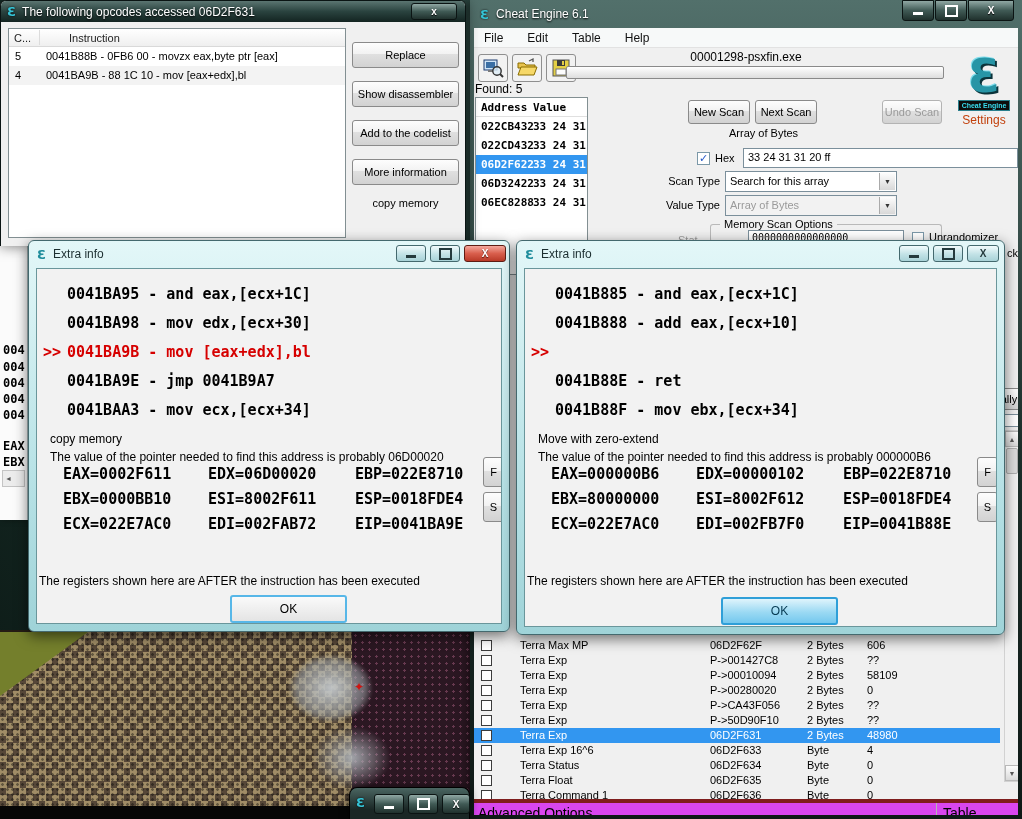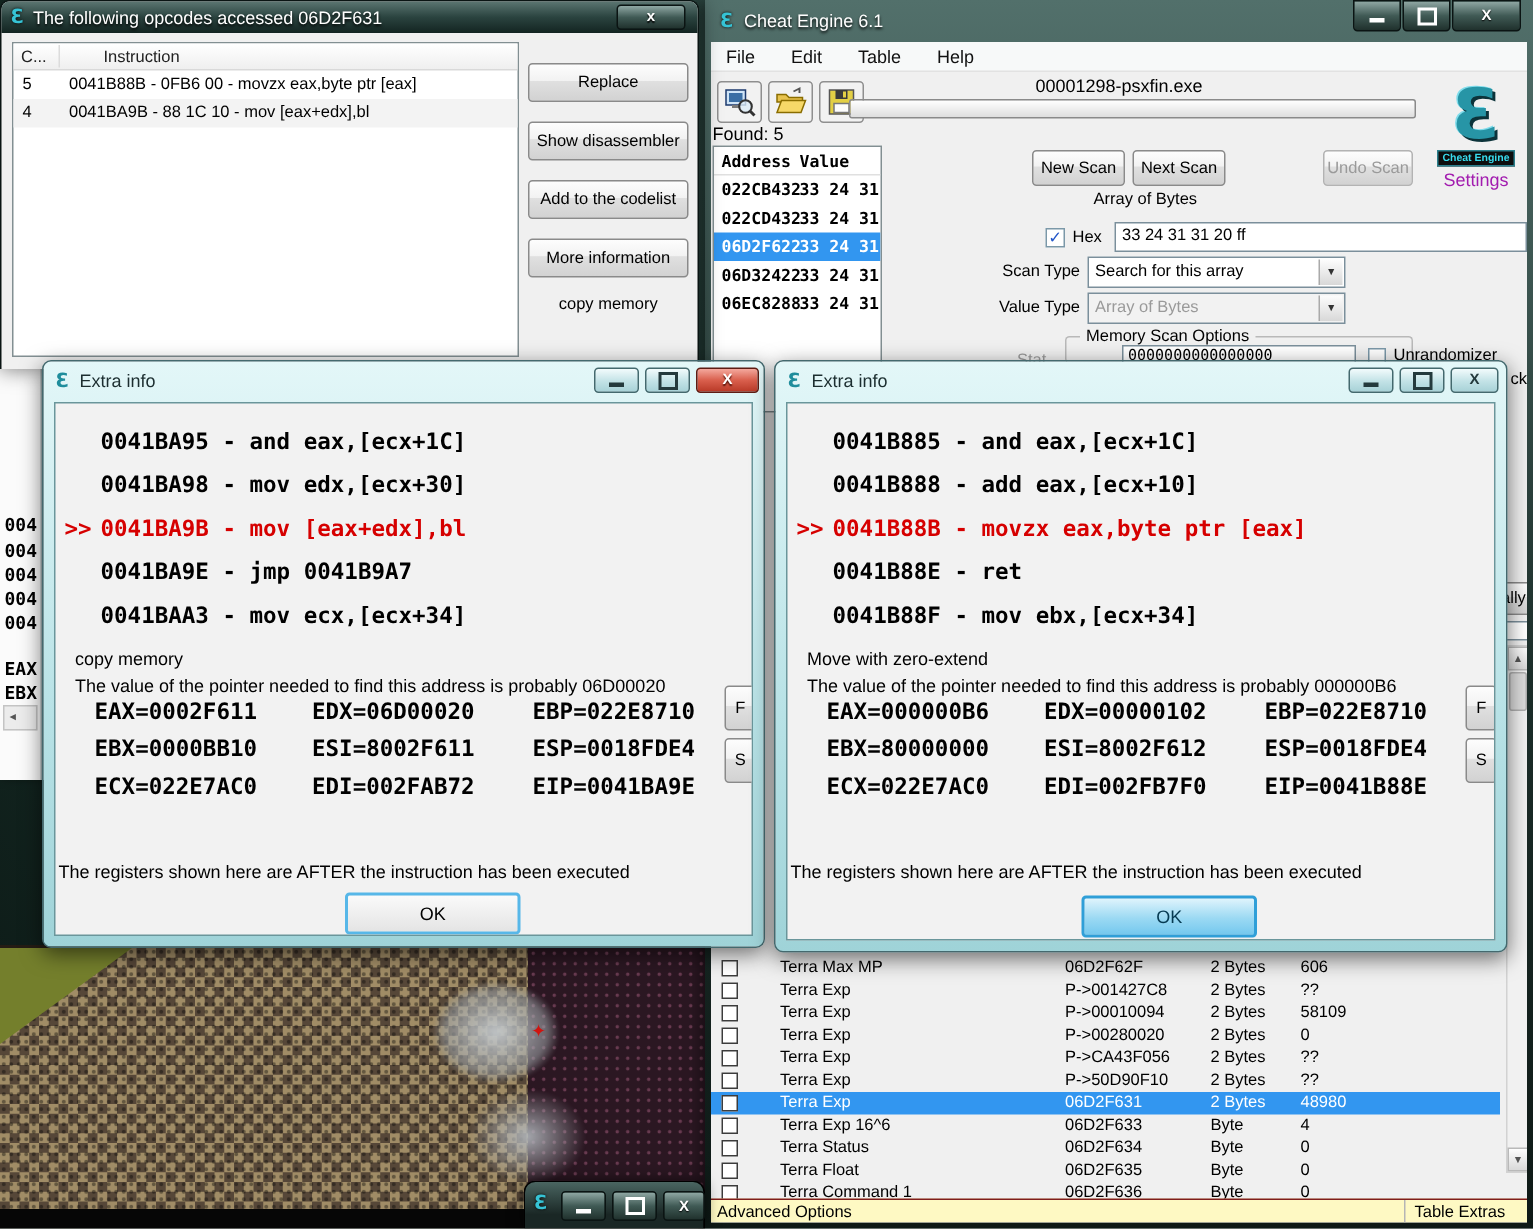--- a/index.html
+++ b/index.html
@@ -78,21 +78,21 @@
   .tbtn { top:26px; width:30px; height:28px; background:#f2f2f2; border:1px solid #8f8f8f; border-radius:3px;
     display:flex; align-items:center; justify-content:center; }
   .procname { left:120px; right:120px; top:22px; text-align:center; font-size:12px; color:#000; }
   .progress { left:92px; width:378px; top:38px; height:13px; border:1px solid #8a8a8a; border-radius:2px;
     background:linear-gradient(#ffffff,#dedede); }
   .logo { right:4px; top:24px; width:60px; text-align:center; }
   .logo .e { font-family:"DejaVu Sans", sans-serif; font-size:46px; font-weight:bold; color:#2795a6; line-height:48px;
     text-shadow:2px 2px 0 #0c333a, -1px -1px 0 #7fdceb; }
   .logo .banner { margin:0 4px; background:#0d0d0d; color:#38dcee; font-size:7px; font-weight:bold;
     border:1px solid #2a7f8c; padding:1px 0; }
-  .logo .set { font-size:12px; color:#a21caf; margin-top:2px; }
+  .logo .set { font-size:12px; color:#c2410c; margin-top:2px; }
 
   .found-lbl { left:1px; top:54px; font-size:12px; color:#000; }
   .found-list { left:1px; top:69px; width:113px; height:178px; overflow:hidden; }
   .fl-hdr { left:0; right:0; top:0; height:19px; border-bottom:1px solid #e0e0e0; font-weight:bold; }
   .fl-hdr span, .fl-row span { position:absolute; top:3px; font-size:11px;text-align:right; }
   .fl-row { left:0; right:0; height:19px; font-weight:bold; white-space:nowrap; }
   .fl-c1 { left:5px; } .fl-c2 { left:57px; }
   .fl-row.sel { background:#3296f0; color:#fff; }
 
   .aob-lbl { left:255px; top:99px; font-size:11px; color:#000; }
@@ -118,21 +118,21 @@
 
   .ct-rows { left:0; top:606px; right:18px; height:182px; overflow:hidden; }
   .ct-row { left:0; right:0; height:15px; font-size:11px; color:#000; }
   .ct-row.sel { background:#3296f0; color:#fff; }
   .ct-row .cb { position:absolute; left:7px; top:2px; width:11px; height:11px; background:#fff; border:1px solid #3c3c3c; }
   .ct-row .c1 { position:absolute; left:46px; top:1px; }
   .ct-row .c2 { position:absolute; left:196px; top:1px;margin-left:40px; }
   .ct-row .c3 { position:absolute; left:333px; top:1px; }
   .ct-row .c4 { position:absolute; left:393px; top:1px; }
 
-  .statusbar { left:0; right:0; bottom:0; height:16px; background:#fef9c3; border-top:1px solid #7f1d1d; font-size:11px; color:#000; }
+  .statusbar { left:0; right:0; bottom:0; height:16px; background:#d946ef; border-top:4px solid #7f1d1d; font-size:14px; color:#000; }
   .statusbar .l { position:absolute; left:4px; top:2px; }
   .statusbar .r { position:absolute; right:0; top:0; bottom:0; width:82px; border-left:1px solid #b5b5b5; padding:2px 4px 0 6px; }
 
   
   .dlg { background:linear-gradient(#e3f7f8,#b8e2e6 60%,#9fd3d8);
     border:1px solid #44696e; border-radius:6px; box-shadow:0 4px 14px rgba(0,0,0,.55); z-index:3; }
   .dlg-title { left:0; right:0; top:0; height:26px; display:flex; align-items:center; gap:7px;
     padding-left:8px; font-size:12px; color:#1c2e30; }
   .dlg-client { left:7px; right:7px; top:27px; bottom:7px; background:#f2f2f2; border:1px solid #6a969b; overflow:hidden; }
   .dis-line { left:0; right:0; height:29px; font-size:15px; font-weight:bold; color:#000; white-space:nowrap; }
@@ -515,21 +515,20 @@
 
   <div class="abs dlg-client">
     <div class="abs dis-line mono" style="top:12px">
         <span class="tx">0041B885 - and eax,[ecx+1C]</span>
       </div>
     <div class="abs dis-line mono" style="top:41px">
         <span class="tx">0041B888 - add eax,[ecx+10]</span>
       </div>
     <div class="abs dis-line mono cur" style="top:70px">
       <span class="mk">&gt;&gt;</span>
-      <span class="tx">0041B88B - movzx eax,byte ptr [eax]</span>
     </div>
     <div class="abs dis-line mono" style="top:99px">
         <span class="tx">0041B88E - ret</span>
       </div>
     <div class="abs dis-line mono" style="top:128px">
         <span class="tx">0041B88F - mov ebx,[ecx+34]</span>
       </div>
 
     <div class="abs hint" style="left:13px;top:163px">Move with zero-extend</div>
     <div class="abs hint" style="left:13px;top:181px">The value of the pointer needed to find this address is probably 000000B6</div>

